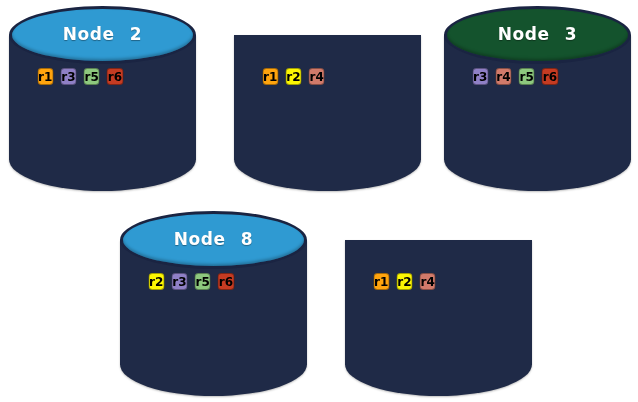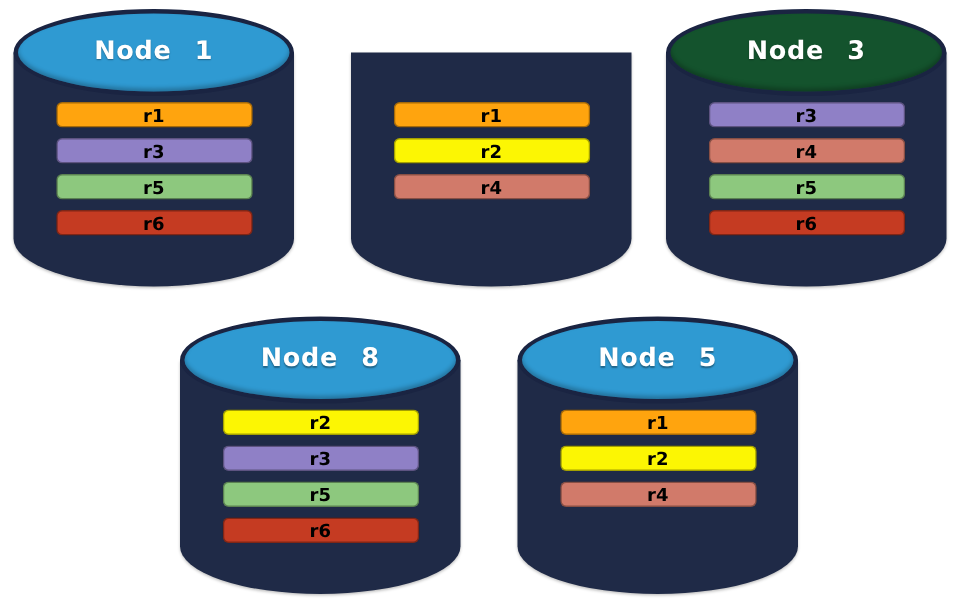--- a/index.html
+++ b/index.html
@@ -55,21 +55,21 @@
     text-shadow: 0 1px 1px rgba(0,0,0,0.35);
     margin-top: -2px;
   }
   .replica-list {
     position: absolute;
     top: 62px;
     left: 50%;
     transform: translateX(-50%);
     width: 131px;
     display: flex;
-    flex-direction: column;
+    flex-direction: row;
     gap: 7px;
   }
   .bar {
     height: 17px;
     border-radius: 4px;
     border: 1px solid rgba(0,0,0,0.35);
     box-sizing: border-box;
     display: flex;
     align-items: center;
     justify-content: center;
@@ -79,21 +79,21 @@
     line-height: 1;
   }
 </style>
 </head>
 <body>
 
 <div class="canvas">
     <div class="node pos-1">
     <div class="cyl-body" style="background: rgb(31, 42, 71);"></div>
     <div class="cyl-top" style="background: rgb(47, 154, 210); border-color: rgb(26, 36, 66);">
-      <span class="node-label">Node 1</span>
+      <span class="node-label">Node 2</span>
     </div>
     <div class="replica-list">
         <div class="bar" style="background: rgb(255, 164, 14);">r1</div>
         <div class="bar" style="background: rgb(143, 128, 198);">r3</div>
         <div class="bar" style="background: rgb(141, 200, 126);">r5</div>
         <div class="bar" style="background: rgb(197, 59, 34);">r6</div>
       </div>
   </div>
     <div class="node pos-2">
     <div class="cyl-body" style="background: rgb(31, 42, 71);"></div>
@@ -122,22 +122,19 @@
     </div>
     <div class="replica-list">
         <div class="bar" style="background: rgb(252, 246, 3);">r2</div>
         <div class="bar" style="background: rgb(143, 128, 198);">r3</div>
         <div class="bar" style="background: rgb(141, 200, 126);">r5</div>
         <div class="bar" style="background: rgb(197, 59, 34);">r6</div>
       </div>
   </div>
     <div class="node pos-5">
     <div class="cyl-body" style="background: rgb(31, 42, 71);"></div>
-    <div class="cyl-top" style="background: rgb(47, 154, 210); border-color: rgb(26, 36, 66);">
-      <span class="node-label">Node 5</span>
-    </div>
     <div class="replica-list">
         <div class="bar" style="background: rgb(255, 164, 14);">r1</div>
         <div class="bar" style="background: rgb(252, 246, 3);">r2</div>
         <div class="bar" style="background: rgb(209, 122, 106);">r4</div>
       </div>
   </div>
   </div>
 
 </body></html>

